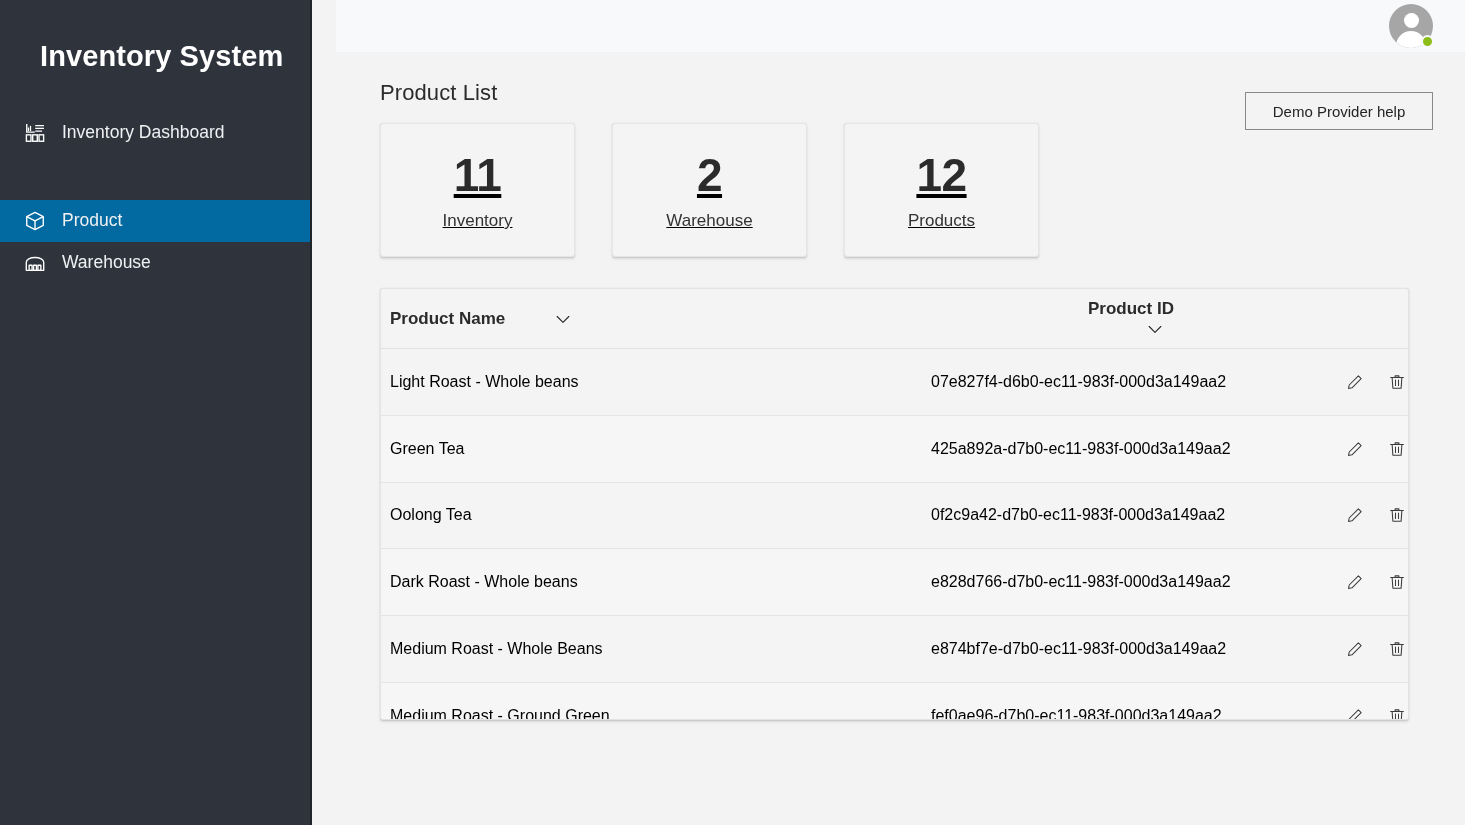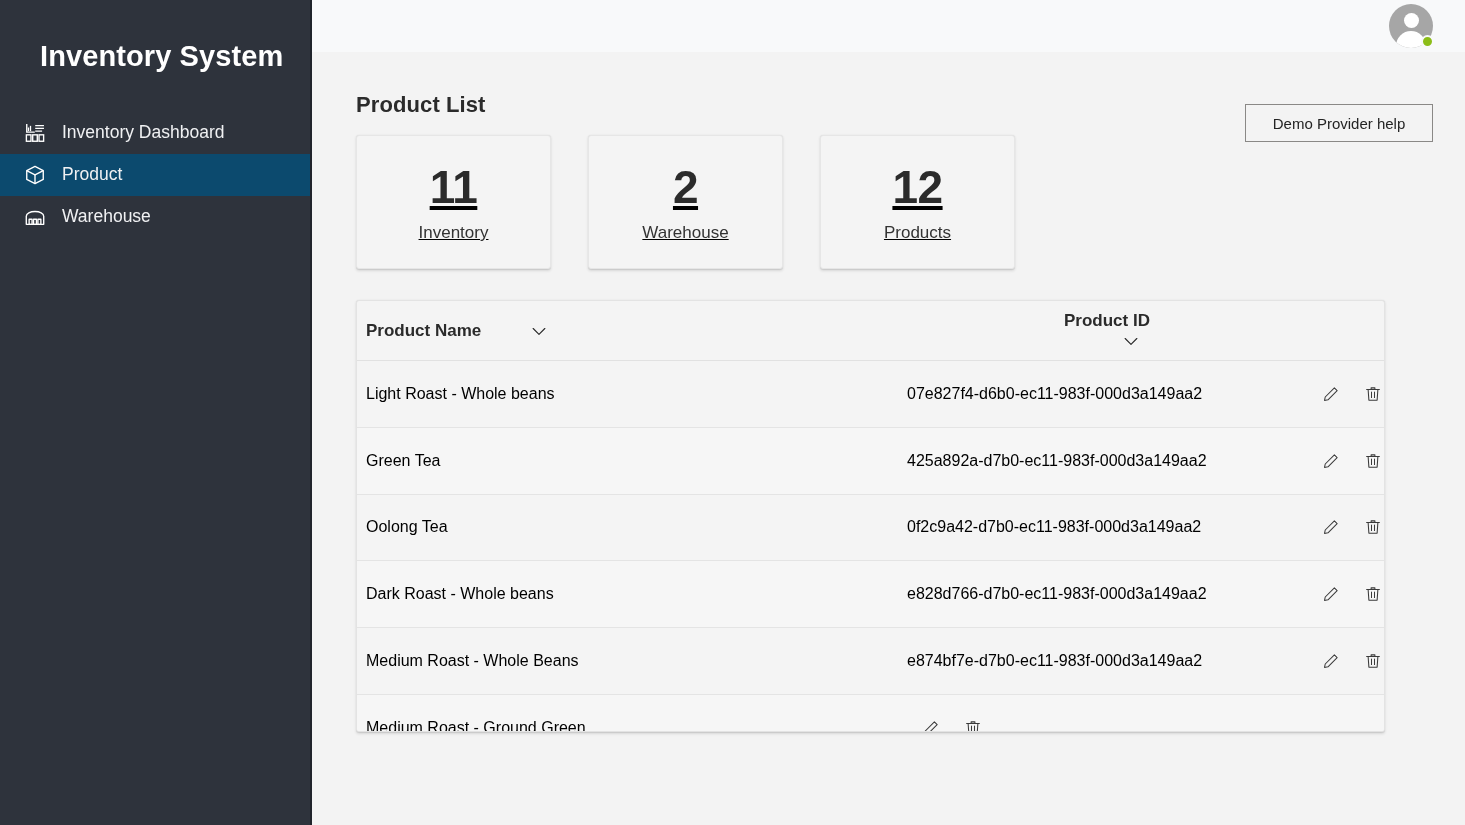--- a/index.html
+++ b/index.html
@@ -3,21 +3,21 @@
 <meta charset="utf-8">
 <style>
   * { box-sizing: border-box; margin: 0; padding: 0; }
   html, body {
     width: 1465px;
     height: 825px;
     overflow: hidden;
     font-family: "Liberation Sans", sans-serif;
     background: #f3f3f3;
   }
-  .app { position: relative; width: 1465px; height: 825px; display: flex; }
+  .app { position: relative; width: 1465px; height: 825px; display: flex; gap: 24px; }
 
   
   .sidebar {
     width: 312px;
     height: 825px;
     background: #2e333c;
     flex: 0 0 312px;
     position: relative;
     border-right: 2px solid #20242b;
   }
@@ -34,21 +34,21 @@
     display: flex;
     align-items: center;
     height: 42px;
     padding-left: 22px;
     color: #f0f1f3;
     font-size: 17.5px;
     font-weight: 400;
     cursor: pointer;
     user-select: none;
   }
-  .nav-item.active { background: #0c4a6e; }
+  .nav-item.active { background: #0369a1; margin-top: 46px; }
   .nav-icon {
     width: 26px;
     height: 26px;
     flex: 0 0 26px;
     margin-right: 14px;
     display: flex;
     align-items: center;
     justify-content: center;
   }
   .nav-icon svg { display: block; }
@@ -87,22 +87,22 @@
     position: absolute; right: -1px; bottom: 0px;
     width: 13px; height: 13px; border-radius: 50%;
     background: #8cbd18; border: 2px solid #f8f9fa;
   }
 
   .content { padding: 0 0 0 44px; position: relative; }
 
   .page-title {
     font-size: 22px;
     color: #2b2b2b;
-    font-weight: 700;
-    margin-top: 40px;
+    font-weight: 400;
+    margin-top: 28px;
     margin-bottom: 0;
     letter-spacing: 0.1px;
   }
 
   .help-btn {
     position: absolute;
     right: 32px;
     top: 12px;
     width: 188px;
     height: 38px;
@@ -402,20 +402,21 @@
               <span class="icon-btn">
                 <svg width="18" height="18" viewBox="0 0 24 24" fill="none" stroke="#3b3b3b" stroke-width="1.4" stroke-linecap="round" stroke-linejoin="round">
                   <path d="M3.5 6h17M9.5 6V3.8h5V6M5.5 6l1 14.2h11L18.5 6M10 9.5v7M14 9.5v7"></path>
                 </svg>
               </span>
             </div>
           </div>
 
           <div class="trow">
             <div class="td-name">Medium Roast - Ground Green</div>
+            <div class="td-id">fef0ae96-d7b0-ec11-983f-000d3a149aa2</div>
             <div class="td-actions">
               <span class="icon-btn">
                 <svg width="18" height="18" viewBox="0 0 24 24" fill="none" stroke="#3b3b3b" stroke-width="1.4" stroke-linecap="round" stroke-linejoin="round">
                   <path d="M16.5 3.8l3.7 3.7L8 19.7l-4.6.9.9-4.6z"></path>
                 </svg>
               </span>
               <span class="icon-btn">
                 <svg width="18" height="18" viewBox="0 0 24 24" fill="none" stroke="#3b3b3b" stroke-width="1.4" stroke-linecap="round" stroke-linejoin="round">
                   <path d="M3.5 6h17M9.5 6V3.8h5V6M5.5 6l1 14.2h11L18.5 6M10 9.5v7M14 9.5v7"></path>
                 </svg>

